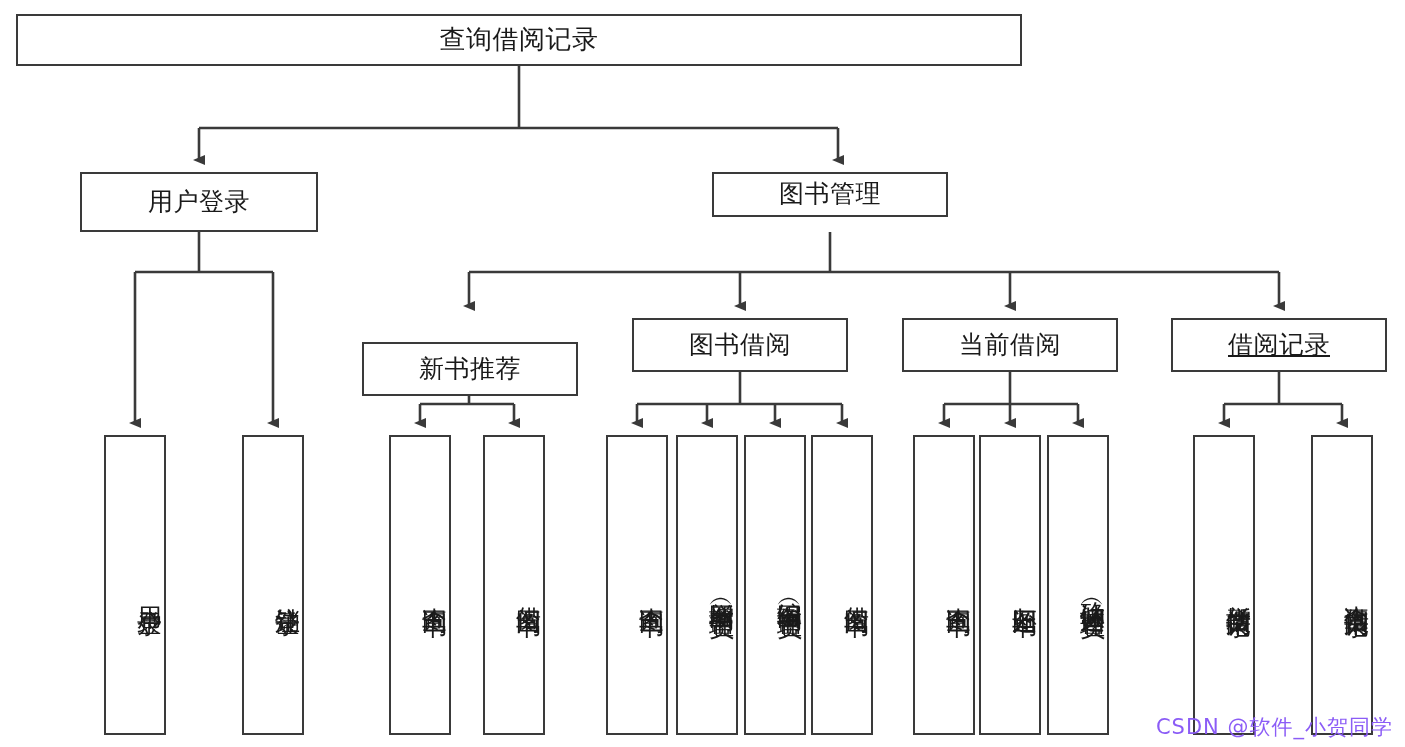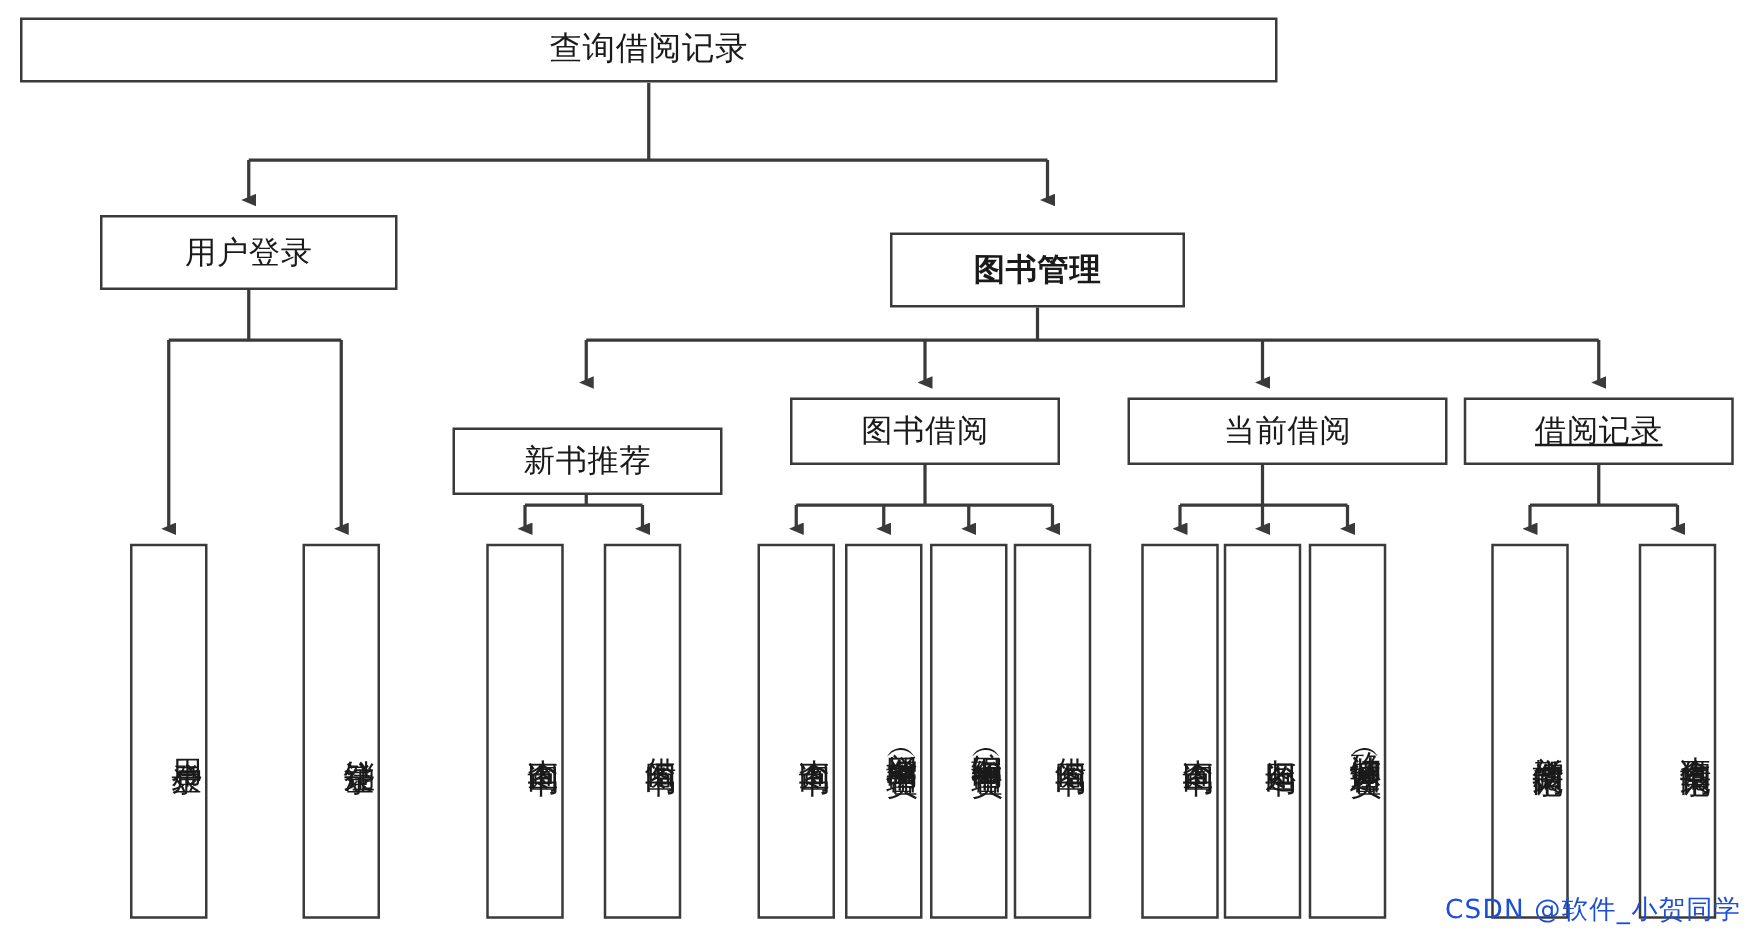--- a/index.html
+++ b/index.html
@@ -36,21 +36,21 @@
     align-items:flex-start;
     justify-content:center;
   }
   .node.root{font-size:26px;}
   svg.links{position:absolute;left:0;top:0;width:1405px;height:747px;pointer-events:none;}
   .watermark{
     position:absolute;
     right:12px;
     bottom:6px;
     font-size:21px;
-    color:#1d4ed8;
+    color:#8b5cf6;
     letter-spacing:1px;
     white-space:nowrap;
     font-family:"DejaVu Sans","Liberation Sans",sans-serif;
   }
 </style>
 </head>
 <body>
 
 <div id="diagram">
 
@@ -100,25 +100,25 @@
       <path d="M1279,372 L1279,404"></path>
       <path d="M1224,404 L1342,404"></path>
       <path d="M1224,404 L1224,423" marker-end="url(#arrow)"></path>
       <path d="M1342,404 L1342,423" marker-end="url(#arrow)"></path>
     </g>
   </svg>
 
   <div class="node horiz root" style="left:16px;top:14px;width:1006px;height:52px;">查询借阅记录</div>
 
   <div class="node horiz" style="left:80px;top:172px;width:238px;height:60px;">用户登录</div>
-  <div class="node horiz" style="left:712px;top:186px;width:236px;height:60px;font-weight:bold;">图书管理</div>
+  <div class="node horiz" style="left:712px;top:172px;width:236px;height:45px;">图书管理</div>
 
   <div class="node horiz" style="left:362px;top:318px;width:216px;height:54px;margin-top:24px;">新书推荐</div>
   <div class="node horiz" style="left:632px;top:318px;width:216px;height:54px;">图书借阅</div>
-  <div class="node horiz" style="left:902px;top:318px;width:256px;height:54px;">当前借阅</div>
+  <div class="node horiz" style="left:902px;top:318px;width:216px;height:54px;">当前借阅</div>
   <div class="node horiz" style="left:1171px;top:318px;width:216px;height:54px;text-decoration:underline;">借阅记录</div>
 
   <div class="node vert" style="left:104px;top:435px;width:62px;height:300px;">用户登录</div>
   <div class="node vert" style="left:242px;top:435px;width:62px;height:300px;">注销登录</div>
 
   <div class="node vert" style="left:389px;top:435px;width:62px;height:300px;">查询图书</div>
   <div class="node vert" style="left:483px;top:435px;width:62px;height:300px;">借阅图书</div>
 
   <div class="node vert" style="left:606px;top:435px;width:62px;height:300px;">查询图书</div>
   <div class="node vert" style="left:676px;top:435px;width:62px;height:300px;">新增图书（管理员）</div>

